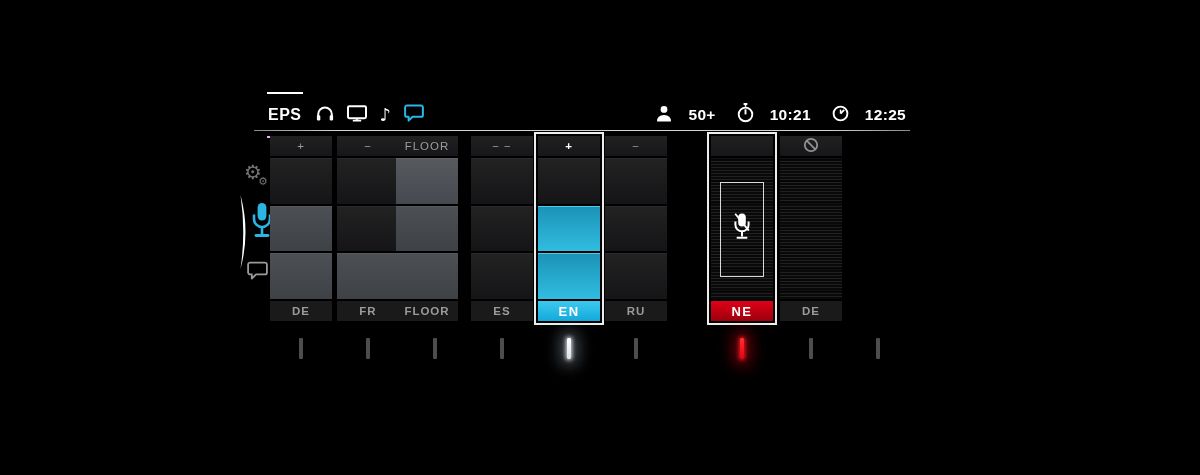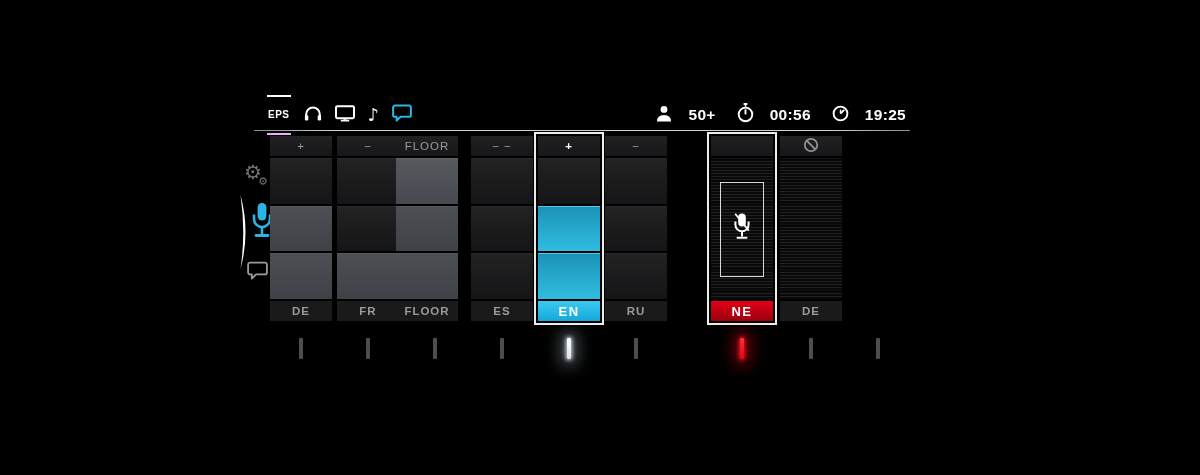--- a/index.html
+++ b/index.html
@@ -4,21 +4,21 @@
 <style>
   html,body{margin:0;padding:0;background:#000;}
   .stage{position:relative;width:1200px;height:475px;background:#000;overflow:hidden;
          font-family:"Liberation Sans",sans-serif;-webkit-font-smoothing:antialiased;}
 
   
   .statusbar{position:absolute;left:256px;top:101px;width:652px;height:28px;
              display:flex;justify-content:space-between;align-items:center;}
   .sb-left{display:flex;align-items:center;gap:13px;padding-left:11px;}
   .sb-right{display:flex;align-items:center;gap:21px;padding-right:2px;}
-  .logo{color:#fff;font-weight:bold;font-size:10px;letter-spacing:.5px;line-height:1.15;
+  .logo{color:#fff;font-weight:bold;font-size:16px;letter-spacing:.5px;line-height:1.15;
         border-top:2px solid #fff;border-bottom:2px solid #f0abfc;padding:12px 1px;}
   .note-glyph{font-size:18px;color:#fff;line-height:1;font-family:"DejaVu Sans",sans-serif;}
   .stat{display:flex;align-items:center;gap:16px;color:#fff;font-weight:bold;
         font-size:15.5px;letter-spacing:.3px;}
   .divider{position:absolute;left:254px;top:130px;width:656px;height:1px;
            background:linear-gradient(90deg,#8a8a8a,#d2d2d2 12%,#d2d2d2 88%,#8a8a8a);}
 
   
   .gear-wrap{position:absolute;left:244px;top:162px;width:28px;height:30px;color:#747474;
              font-family:"DejaVu Sans",sans-serif;}
@@ -107,31 +107,31 @@
       </span>
       <span class="stat">
         <span>
           <svg width="17" height="20" viewBox="0 0 17 20">
             <rect x="6.6" y="0" width="3.8" height="2" fill="#fff"></rect>
             <rect x="7.8" y="1.8" width="1.5" height="2" fill="#fff"></rect>
             <circle cx="8.5" cy="11.4" r="6.8" fill="none" stroke="#fff" stroke-width="1.9"></circle>
             <line x1="8.5" y1="11.4" x2="8.5" y2="6.3" stroke="#fff" stroke-width="1.9"></line>
           </svg>
         </span>
-        <span>00:56</span>
+        <span>10:21</span>
       </span>
       <span class="stat">
         <span>
           <svg width="17" height="17" viewBox="0 0 17 17">
             <circle cx="8.5" cy="8.5" r="6.9" fill="none" stroke="#fff" stroke-width="1.9"></circle>
             <line x1="8.5" y1="8.5" x2="12.2" y2="4.8" stroke="#fff" stroke-width="1.9"></line>
             <line x1="8.5" y1="8.5" x2="8.5" y2="4.6" stroke="#fff" stroke-width="1.4"></line>
           </svg>
         </span>
-        <span>19:25</span>
+        <span>12:25</span>
       </span>
     </div>
   </div>
   <div class="divider"></div>
 
   <div class="gear-wrap">
     <span class="gear-main">⚙</span>
     <span class="gear-small">⚙</span>
   </div>
   <span class="rail-indicator">

